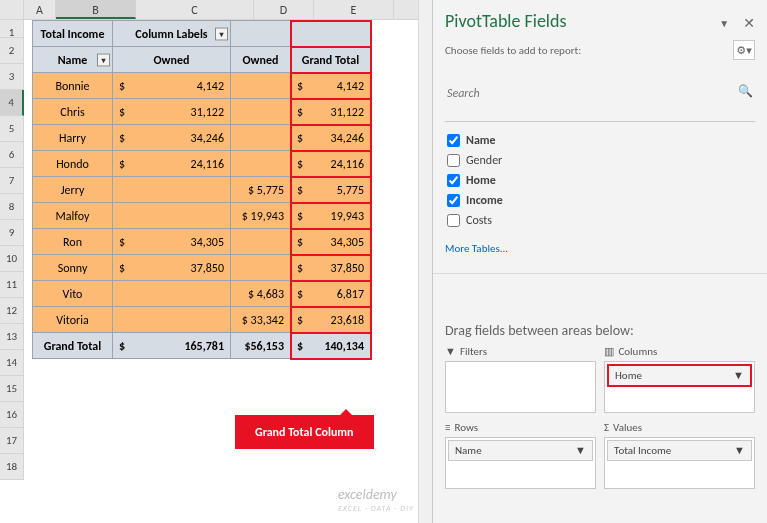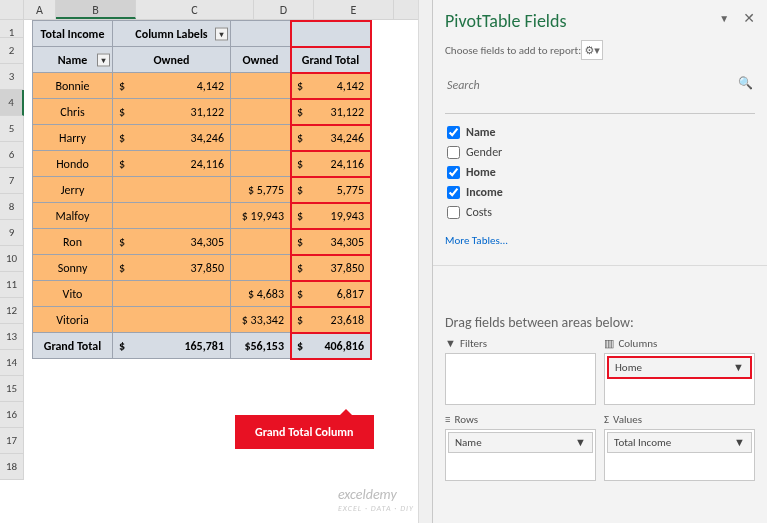--- a/index.html
+++ b/index.html
@@ -19,24 +19,24 @@
 .ptable th{background:#d6dce4;font-weight:bold;text-align:center;position:relative}
 .ptable td{background:#fdba74;text-align:right}
 .ptable td.name{text-align:center}
 .ptable .gt-row td,.ptable .gt-row th{background:#d6dce4;font-weight:bold}
 .gt-col{outline:2px solid #e81123;outline-offset:-1px}
 .dd{position:absolute;right:2px;top:50%;transform:translateY(-50%);width:13px;height:13px;background:#f3f3f3;border:1px solid #888;display:flex;align-items:center;justify-content:center}
 .dd::after{content:"▾";font-size:8px;color:#333}
 .callout{position:absolute;left:235px;top:415px;background:#e81123;color:#fff;font-size:12px;font-weight:bold;padding:10px 20px}
 .callout::before{content:"";position:absolute;top:-14px;right:20px;border:8px solid transparent;border-bottom-color:#e81123}
 .pane{flex:1;background:#f3f3f3;border-left:1px solid #c8c8c8;padding:10px 12px;display:flex;flex-direction:column;font-size:12px;color:#444}
-.pane-head{display:flex;align-items:flex-start;justify-content:space-between;margin-bottom:8px}
+.pane-head{display:flex;align-items:flex-end;justify-content:space-between;margin-bottom:8px}
 .pane-title{font-size:18px;color:#217346;font-weight:normal}
 .pane-ctrl{display:flex;gap:14px;align-items:center}
-.pane-sub{display:flex;align-items:center;justify-content:flex-start;font-size:11px;color:#666;margin-bottom:14px}
+.pane-sub{display:flex;align-items:center;justify-content:space-between;font-size:11px;color:#666;margin-bottom:22px}
 .gear{width:22px;height:20px;border:1px solid #c8c8c8;background:#fff;display:flex;align-items:center;justify-content:center;font-size:11px}
 .search-wrap{position:relative;margin-bottom:8px}
 .search{width:100%;border:none;border-bottom:1px solid #c8c8c8;background:transparent;padding:4px 20px 21px 2px;font-size:12px;color:#888;font-style:italic}
 .search-ic{position:absolute;right:2px;top:2px;color:#888;font-size:12px}
 .fields{margin-bottom:6px}
 .fld{display:flex;align-items:center;gap:6px;padding:3px 2px;font-size:12px}
 .fld input{width:13px;height:13px}
 .fld.chk label{font-weight:bold}
 .more{color:#0066cc;font-size:11px;margin:6px 0 10px;cursor:pointer}
 .drag-lbl{font-size:14px;color:#666;margin:40px 0 6px}
@@ -162,21 +162,21 @@
   <td></td>
   <td>$ 33,342</td>
   <td class="gt-col"><span style="float:left">$</span>23,618</td>
             </tr>
           </tbody>
         <tbody>
             <tr class="gt-row">
           <td class="name">Grand Total</td>
           <td><span style="float:left">$</span><span>165,781</span></td>
           <td>$56,153</td>
-          <td class="gt-col"><span style="float:left">$</span><span>406,816</span></td>
+          <td class="gt-col"><span style="float:left">$</span><span>140,134</span></td>
         </tr>
       </tbody>
         </table>
     </div>
 
     <div class="callout">Grand Total Column</div>
     <div class="watermark"><span>exceldemy</span><small>EXCEL · DATA · DIY</small></div>
   </div>
 
   <div class="pane">

